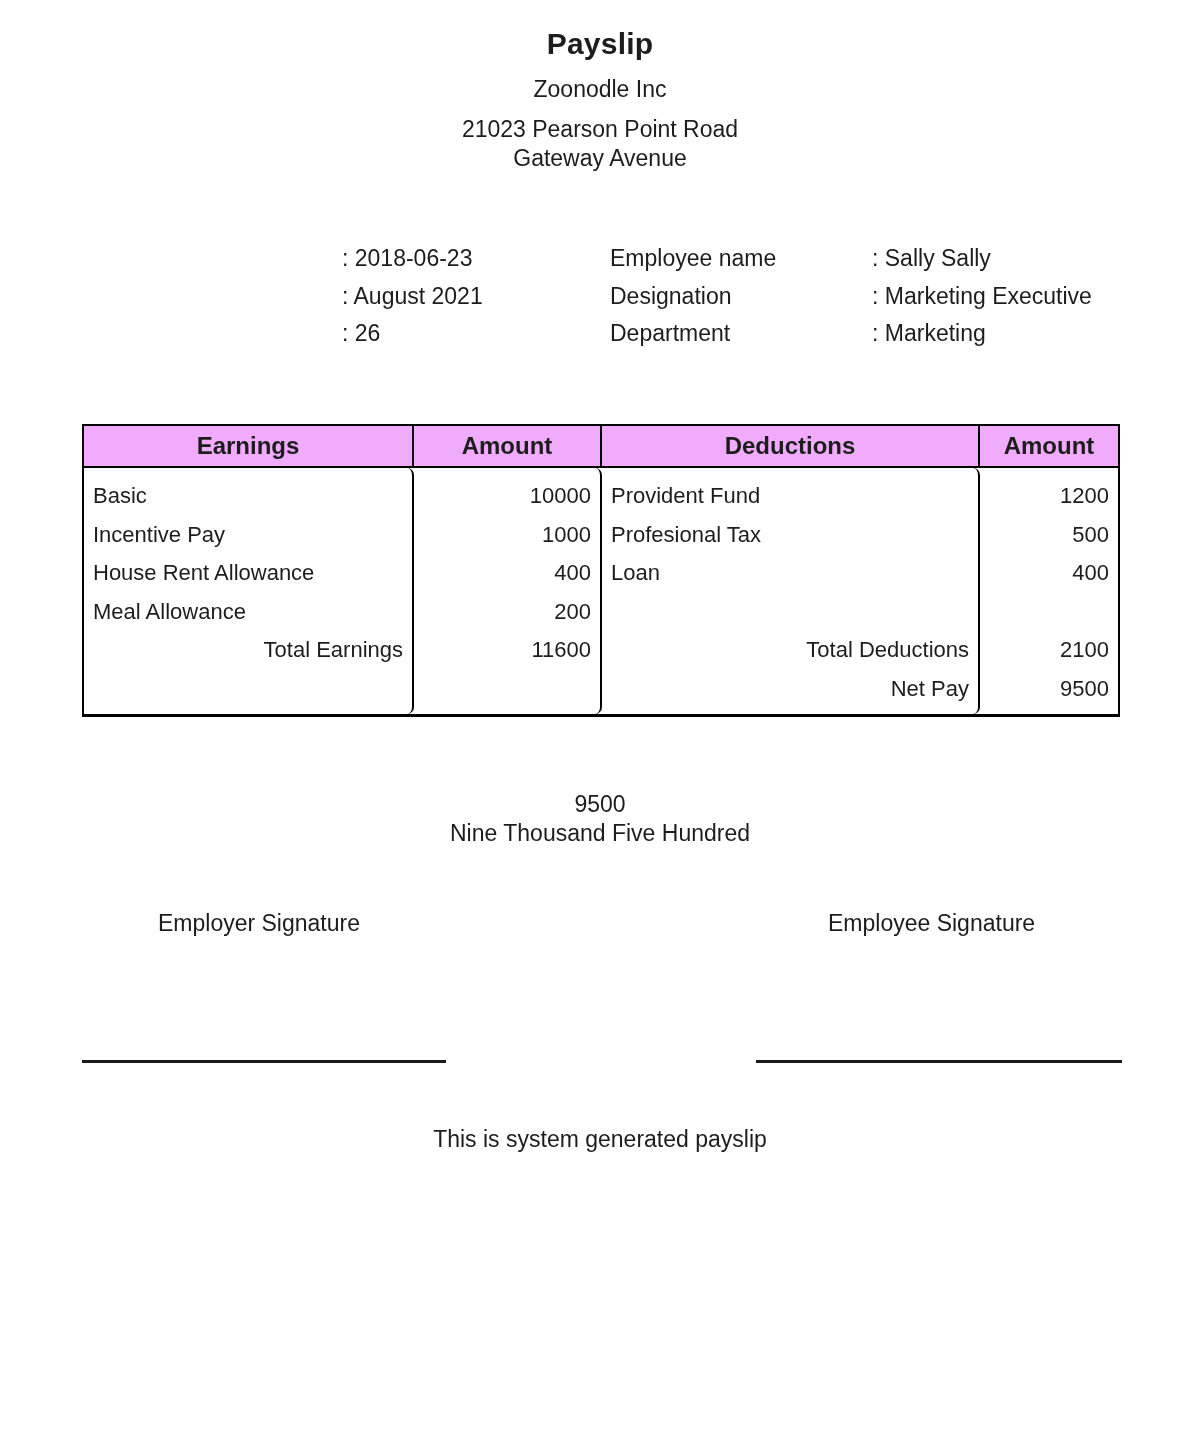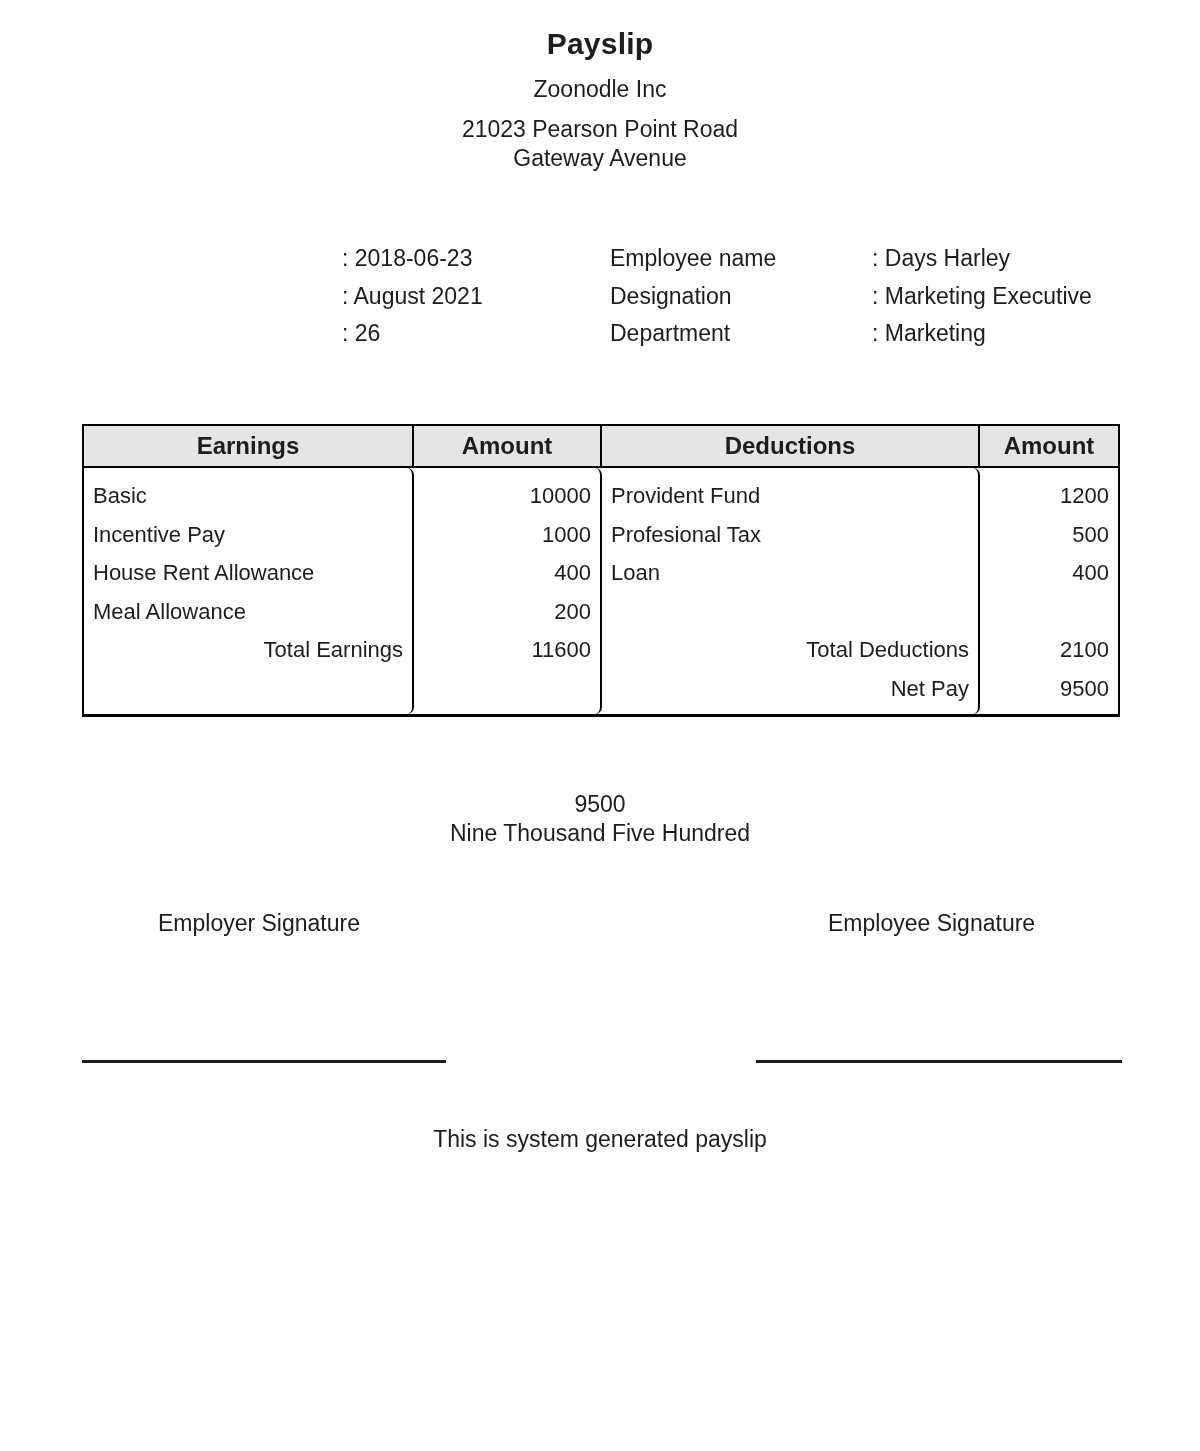--- a/index.html
+++ b/index.html
@@ -90,27 +90,27 @@
     <div>: 2018-06-23</div>
     <div>: August 2021</div>
     <div>: 26</div>
   </div>
   <div class="info-row info-right-labels">
     <div>Employee name</div>
     <div>Designation</div>
     <div>Department</div>
   </div>
   <div class="info-row info-right-values">
-    <div>: Days Harley</div>
+    <div>: Sally Sally</div>
     <div>: Marketing Executive</div>
     <div>: Marketing</div>
   </div>
 
   <div class="pay-table">
-    <div class="thead" style="background: #e5e5e5;">
+    <div class="thead" style="background: #f0abfc;">
       <div class="th c1">Earnings</div>
       <div class="th c2">Amount</div>
       <div class="th c3">Deductions</div>
       <div class="th c4">Amount</div>
     </div>
     <div class="tbody">
 
       <div class="col c1">
         <div class="line">Basic</div>
         <div class="line">Incentive Pay</div>

